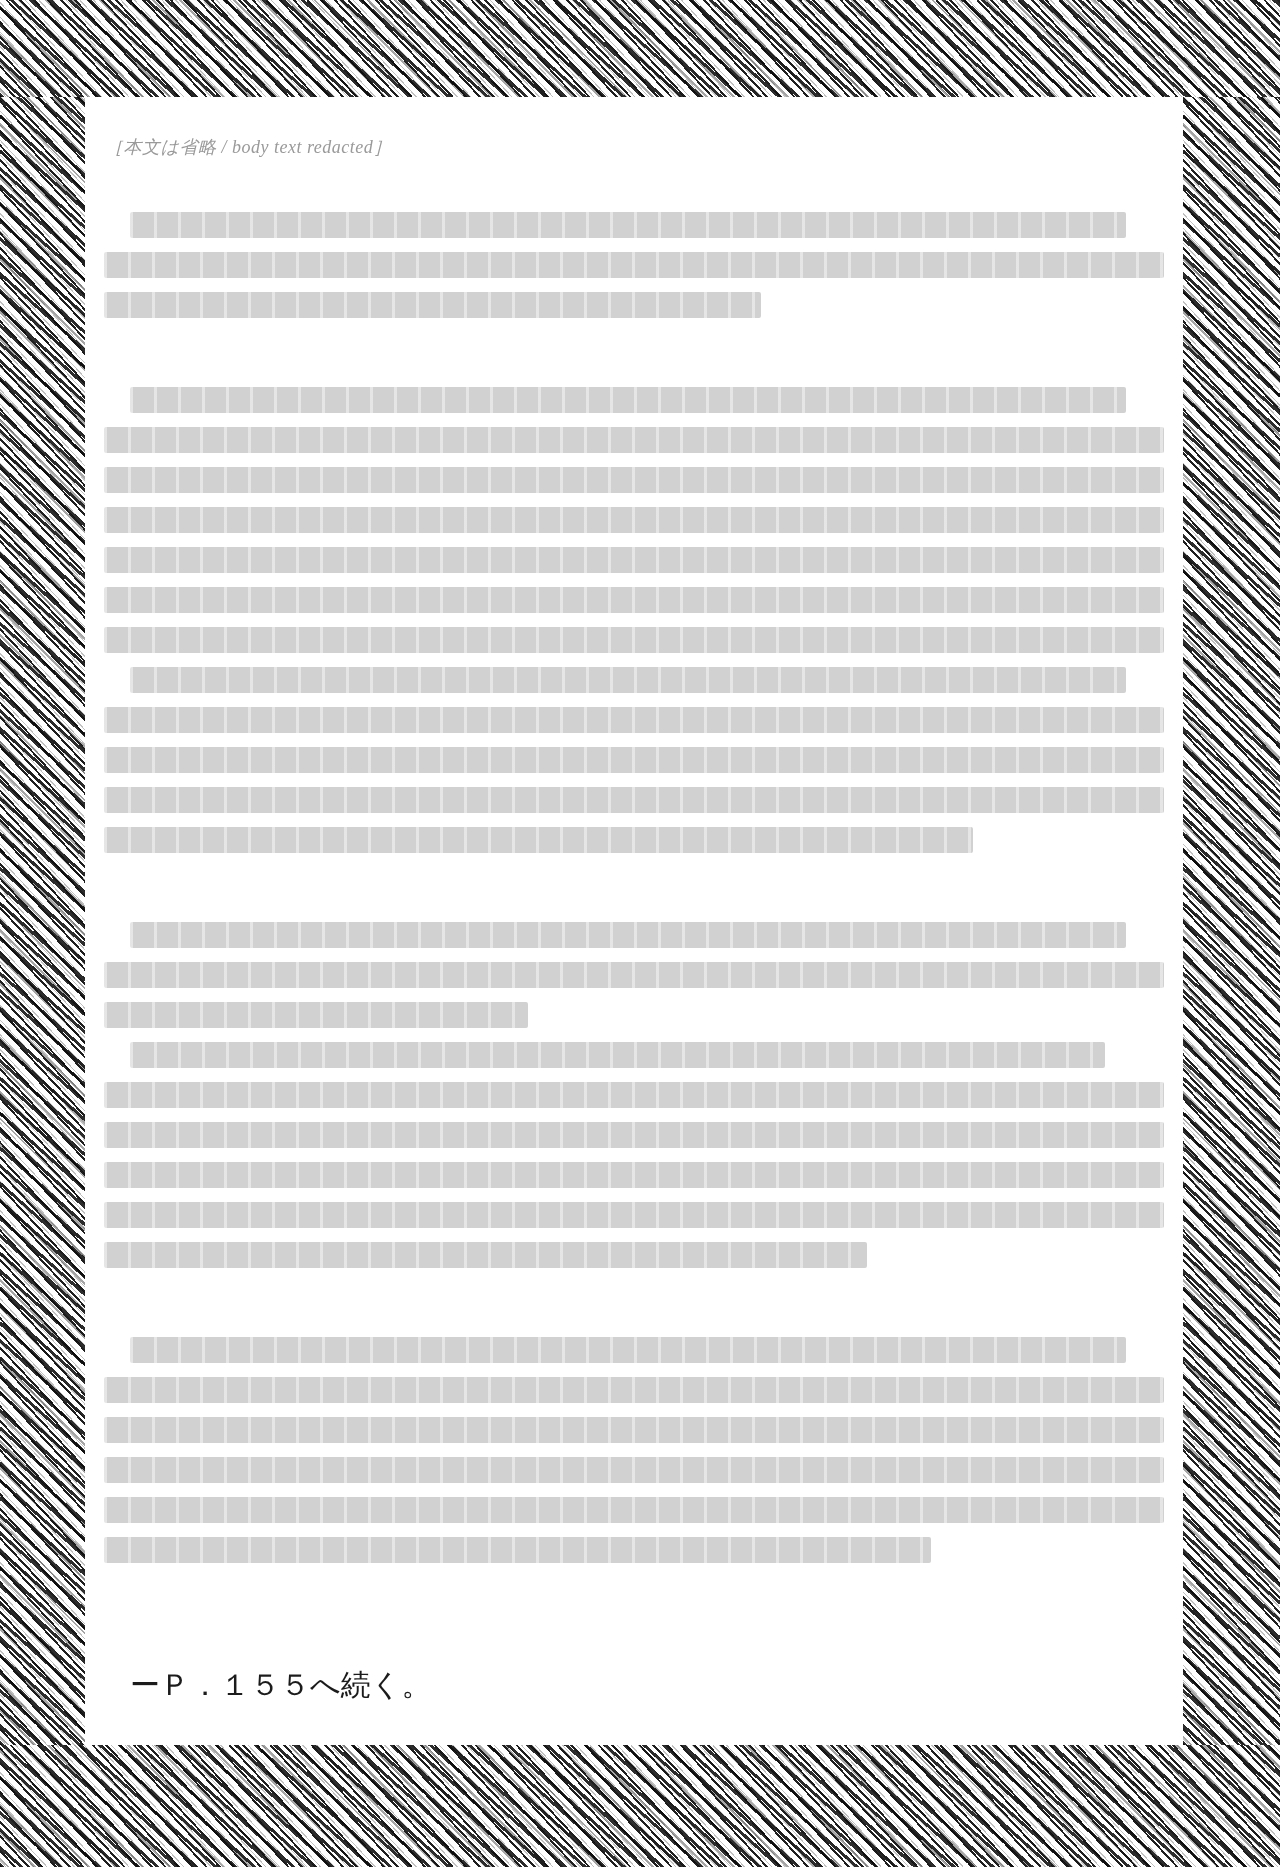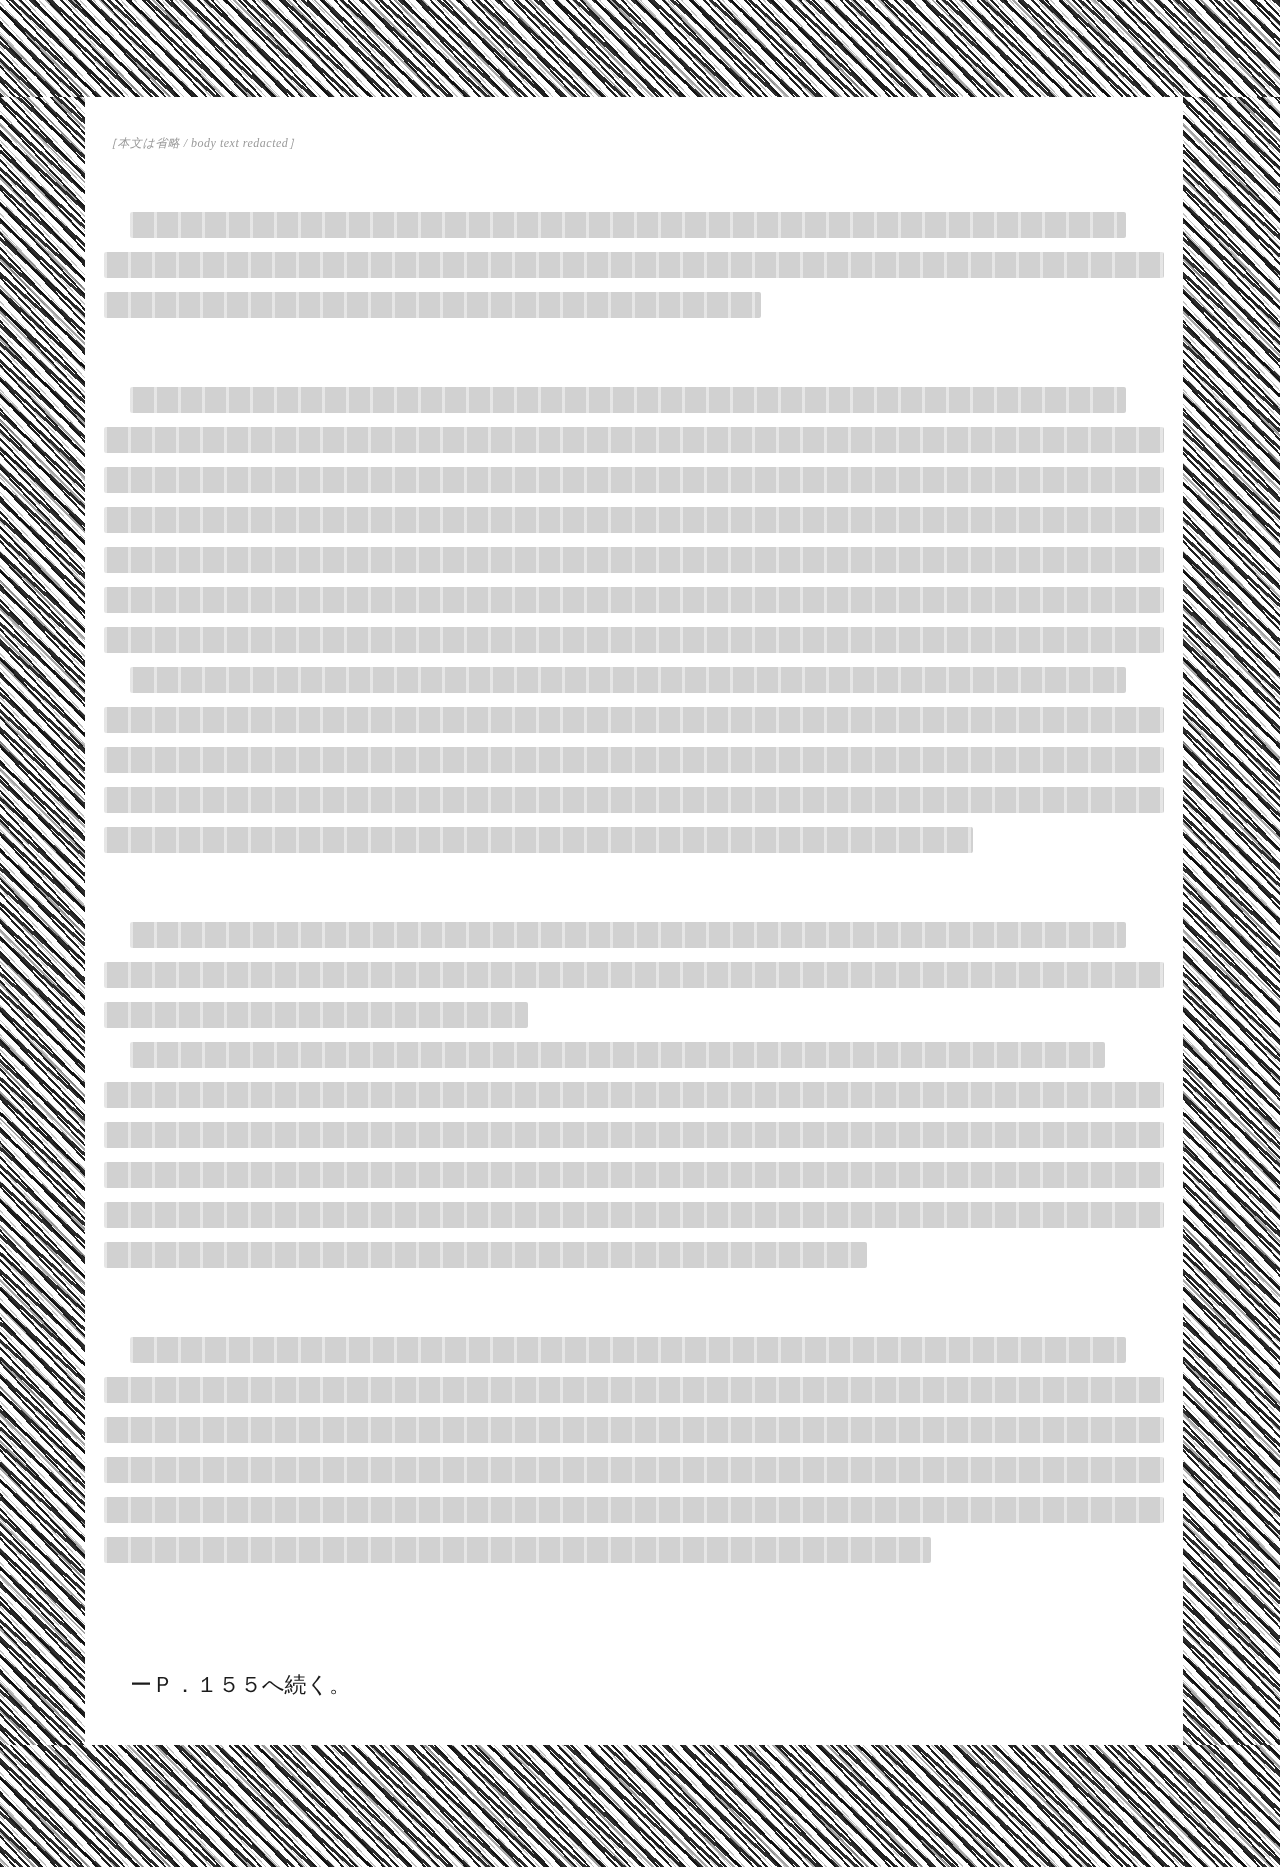--- a/index.html
+++ b/index.html
@@ -34,36 +34,36 @@
     left: 85px;
     top: 97px;
     width: 1098px;
     height: 1648px;
     background: #ffffff;
   }
   .redaction-notice {
     position: absolute;
     left: 20px;
     top: 38px;
-    font-size: 12px;
+    font-size: 18px;
     font-style: italic;
     color: #9a9a9a;
     letter-spacing: 0.5px;
   }
   .doc-text {
     position: absolute;
     left: 19px;   
     top: 108px;   
     width: 1060px;
   }
   .line {
     position: relative;
     height: 40px;
     line-height: 40px;
-    font-size: 22px;
+    font-size: 30px;
     white-space: nowrap;
   }
   .line.gap { margin-top: 55px; }
   .line.footer-gap { margin-top: 95px; }
   .line.indent { text-indent: 26px; }
   .bar {
     position: absolute;
     top: 7px;
     left: 0;
     height: 26px;

